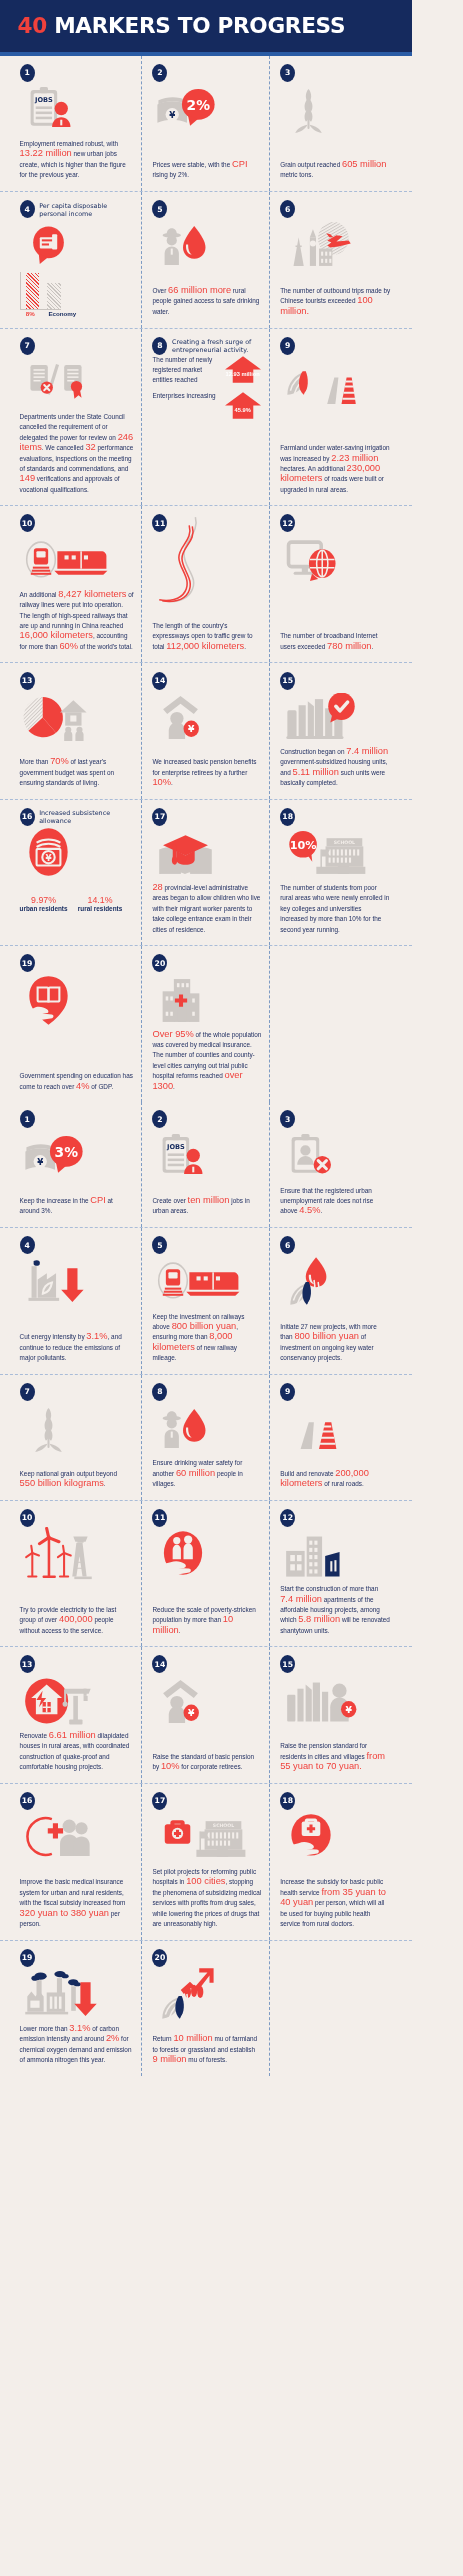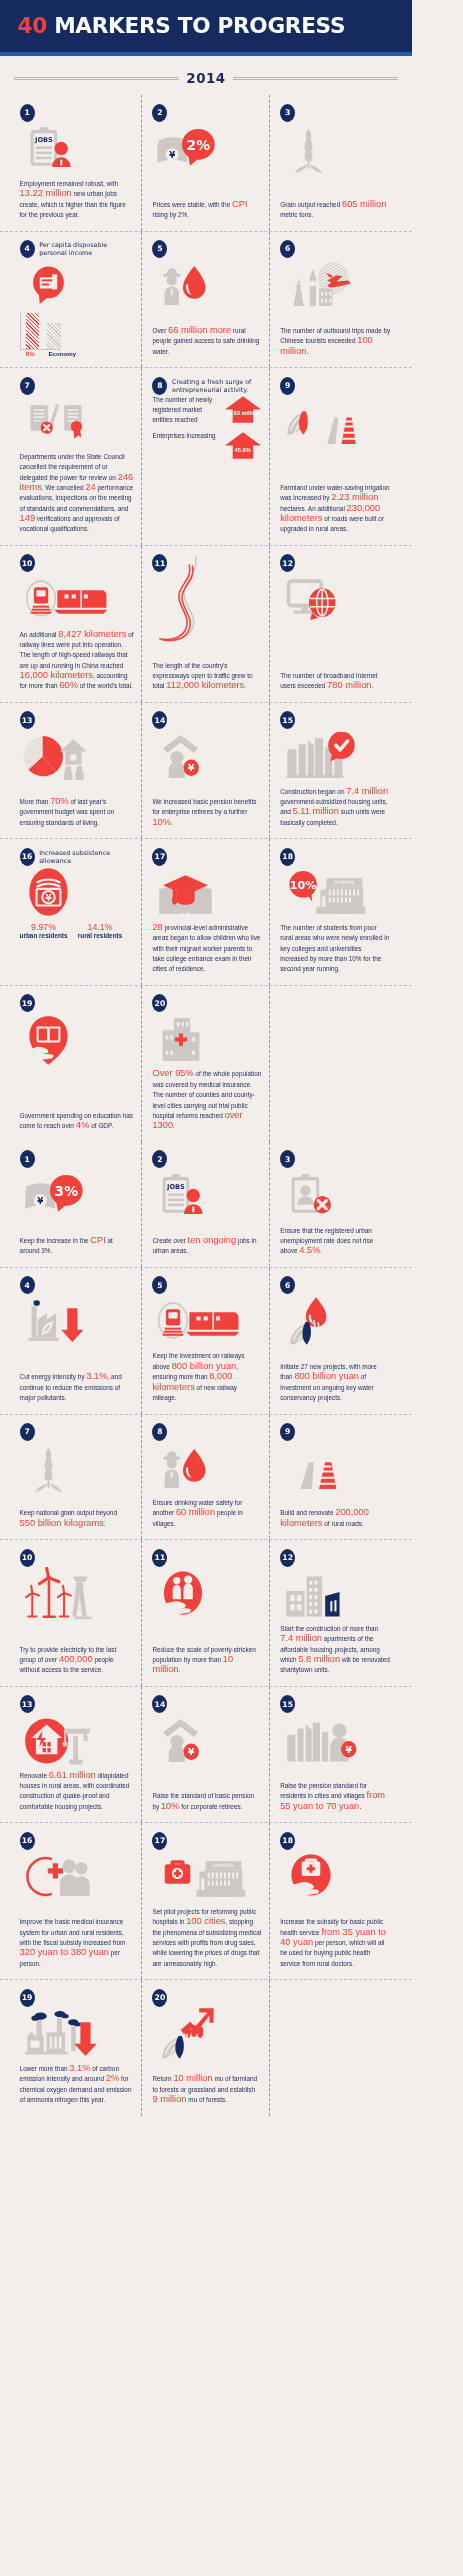--- a/index.html
+++ b/index.html
@@ -117,21 +117,21 @@
 
   
   .barchart { display: flex; align-items: flex-end; gap: 8.2px; height: 38px; padding-left: 5.2px; border-left: 1px solid #c9c4c0; border-bottom: 1px solid #c9c4c0;}
   .bar { width: 13.4px; }
   .bar.red { height: 36px; background: repeating-linear-gradient(45deg,#f0413c,#f0413c 1px,#f3eeea 1px,#f3eeea 2.6px); }
   .bar.gray { height: 26px; background: repeating-linear-gradient(45deg,#c9c4c0,#c9c4c0 1px,#f3eeea 1px,#f3eeea 2.6px); }
   .barlabels { display: flex; gap: 5.2px; padding-left: 6.2px; font-size: 6.2px; font-weight: bold; }
   .barlabels .l1 { color: #f0413c; width: 17.5px; }
   .barlabels .l2 { color: #152a5e; }
 
-  .stats-row { display: flex; gap: 10.3px; justify-content: flex-start; margin-top: 2px; }
+  .stats-row { display: flex; gap: 10.3px; justify-content: flex-start; margin-top: 15px; }
   .stat { text-align: center; }
   .stat .v { color: #f0413c; font-size: 8.8px; }
   .stat .k { color: #152a5e; font-size: 6.4px; font-weight: bold; }
   .arrow-box { position: relative; width: 38px; }
   .arrow-txt { position: absolute; inset: 0; display: flex; align-items: center; justify-content: center; color:#fff; font-size: 5.7px; font-weight: bold; text-align: center; padding-top: 7.2px; line-height:1.15; }
 
   .split { display: flex; gap: 4.1px; align-items: flex-start; }
   .split .txt { flex: 1; font-size: 6.4px; line-height: 1.62; }
 
   .footer {
@@ -155,25 +155,20 @@
   <div class="header">
     <h1>
       <span class="num">40</span>
       <span>MARKERS TO PROGRESS</span>
     </h1>
   </div>
   <div class="header-rule"></div>
 
   <div id="sections">
       <div>
-        <div class="year-divider">
-      <span class="line"></span>
-      <span class="year">2014</span>
-      <span class="line"></span>
-    </div>
         <div class="row">
           <div class="cell">
         <div class="cell-head">
           <div class="badge">1</div>
 
         </div>
         <div class="art">
               <svg width="57" height="46" viewBox="0 0 110 90">
                 <rect class="g" x="20" y="8" width="52" height="70" rx="6"></rect>
                 <rect fill="#f3eeea" x="26" y="14" width="40" height="58" rx="3"></rect>
@@ -339,21 +334,21 @@
                   <rect fill="#f3eeea" x="92" y="39" width="14" height="3"></rect>
                   <path d="M70 8l6 2-18 58-6-2z"></path>
                 </g>
                 <circle class="r" cx="52" cy="54" r="12"></circle>
                 <path stroke="#f3eeea" stroke-width="4" stroke-linecap="round" d="M47 49l10 10M57 49l-10 10"></path>
                 <circle class="r" cx="110" cy="52" r="11"></circle>
                 <path class="r" d="M104 60l2 16 8-7 6 5-3-15z"></path>
               </svg>
             </div>
 
-        <div class="caption">Departments under the State Council cancelled the requirement of or delegated the power for review on <span class="hl">246 items</span>. We cancelled <span class="hl">24</span> performance evaluations, inspections on the meeting of standards and commendations, and <span class="hl">149</span> verifications and approvals of vocational qualifications.</div>
+        <div class="caption">Departments under the State Council cancelled the requirement of or delegated the power for review on <span class="hl">246 items</span>. We cancelled <span class="hl">32</span> performance evaluations, inspections on the meeting of standards and commendations, and <span class="hl">149</span> verifications and approvals of vocational qualifications.</div>
       </div>
           <div class="cell">
         <div class="cell-head">
           <div class="badge">8</div>
           <div class="subtitle">Creating a fresh surge of entrepreneurial activity.</div>
         </div>
 
         <div class="split" style="margin-bottom:5.2px;">
             <div class="txt">The number of newly registered market entities reached</div>
             <div class="arrow-box">
@@ -714,21 +709,21 @@
                 <text x="46" y="32" class="n" font-family="DejaVu Sans" font-size="13" font-weight="bold" text-anchor="middle">JOBS</text>
                 <rect class="g" x="30" y="40" width="32" height="5"></rect>
                 <rect class="g" x="30" y="50" width="32" height="5"></rect>
                 <rect class="g" x="30" y="60" width="32" height="5"></rect>
                 <circle class="r" cx="80" cy="44" r="13"></circle>
                 <path class="r" d="M62 80c0-11 8-19 18-19s18 8 18 19z"></path>
                 <rect fill="#f3eeea" x="78" y="66" width="4" height="11"></rect>
               </svg>
             </div>
 
-        <div class="caption">Create over <span class="hl">ten ongoing</span> jobs in urban areas.</div>
+        <div class="caption">Create over <span class="hl">ten million</span> jobs in urban areas.</div>
       </div>
           <div class="cell">
         <div class="cell-head">
           <div class="badge">3</div>
 
         </div>
         <div class="art">
               <svg width="57" height="46" viewBox="0 0 110 90">
                 <rect class="g" x="22" y="8" width="54" height="70" rx="6"></rect>
                 <rect fill="#f3eeea" x="28" y="14" width="42" height="58" rx="3"></rect>

